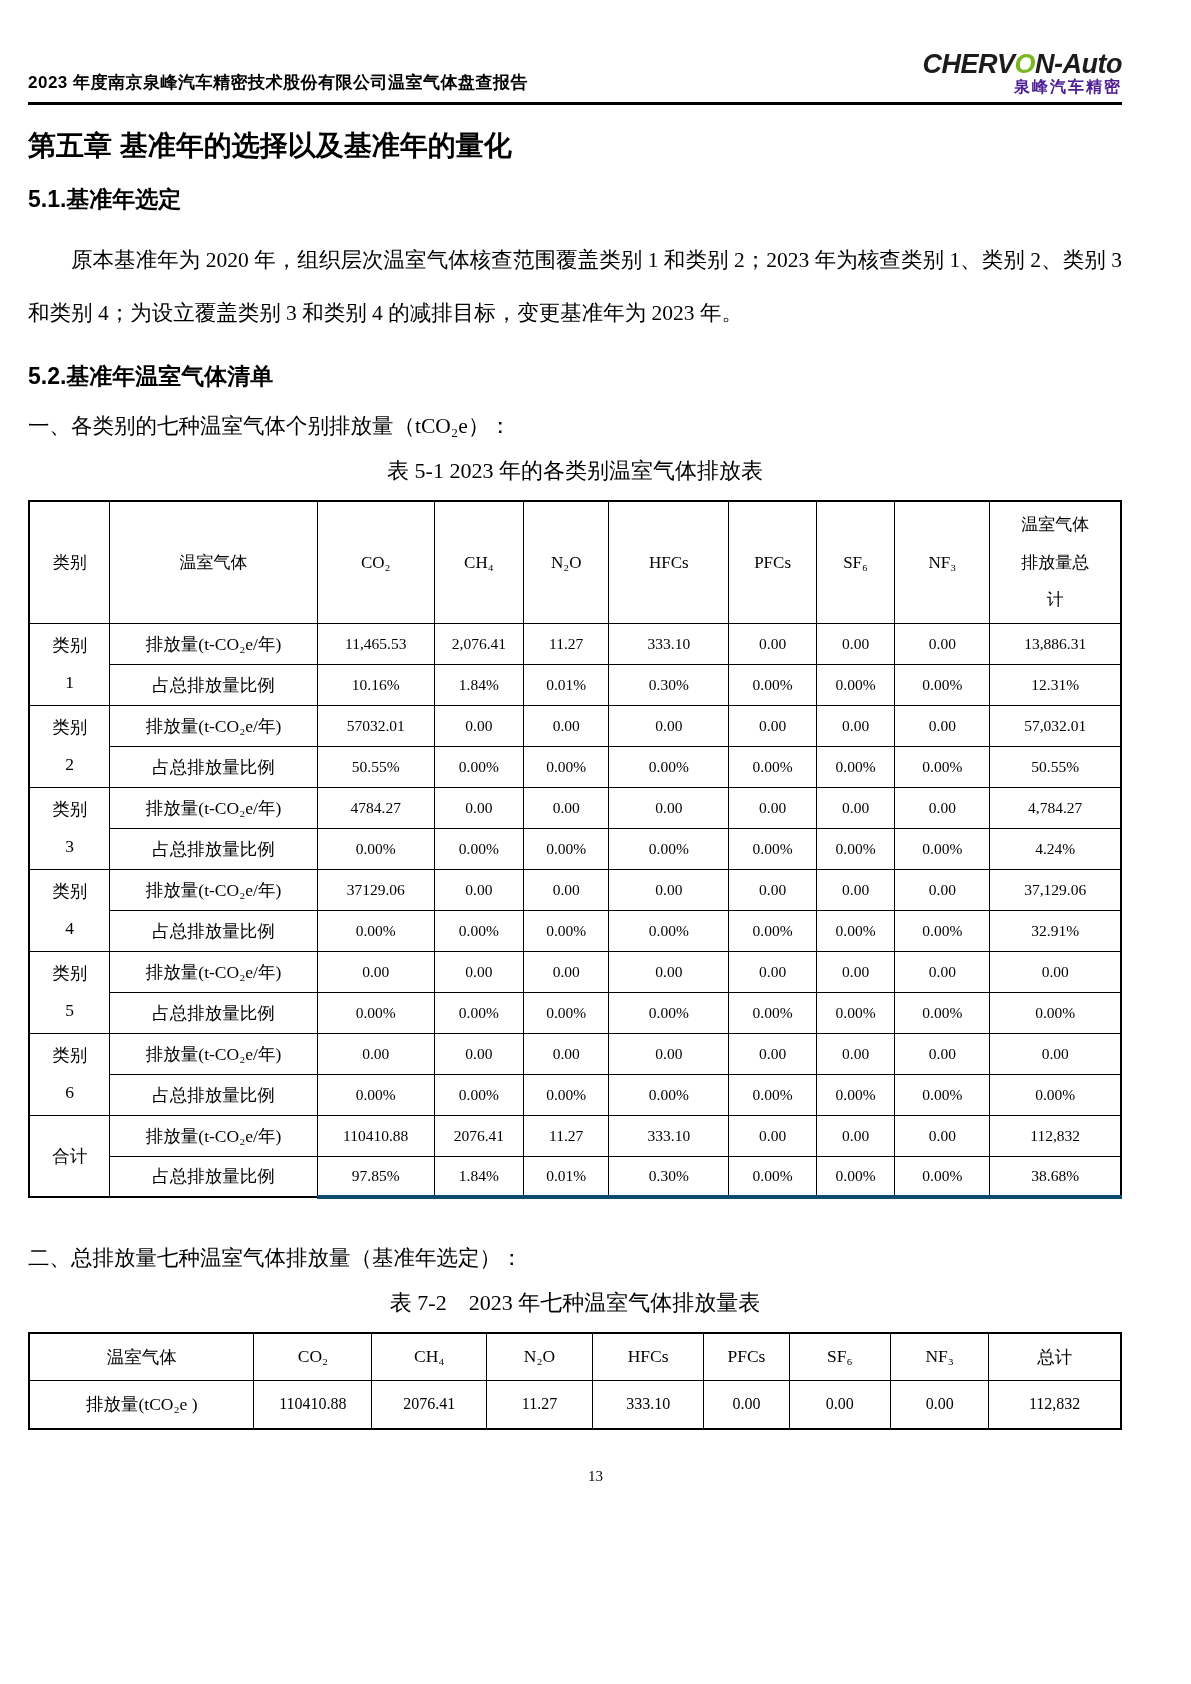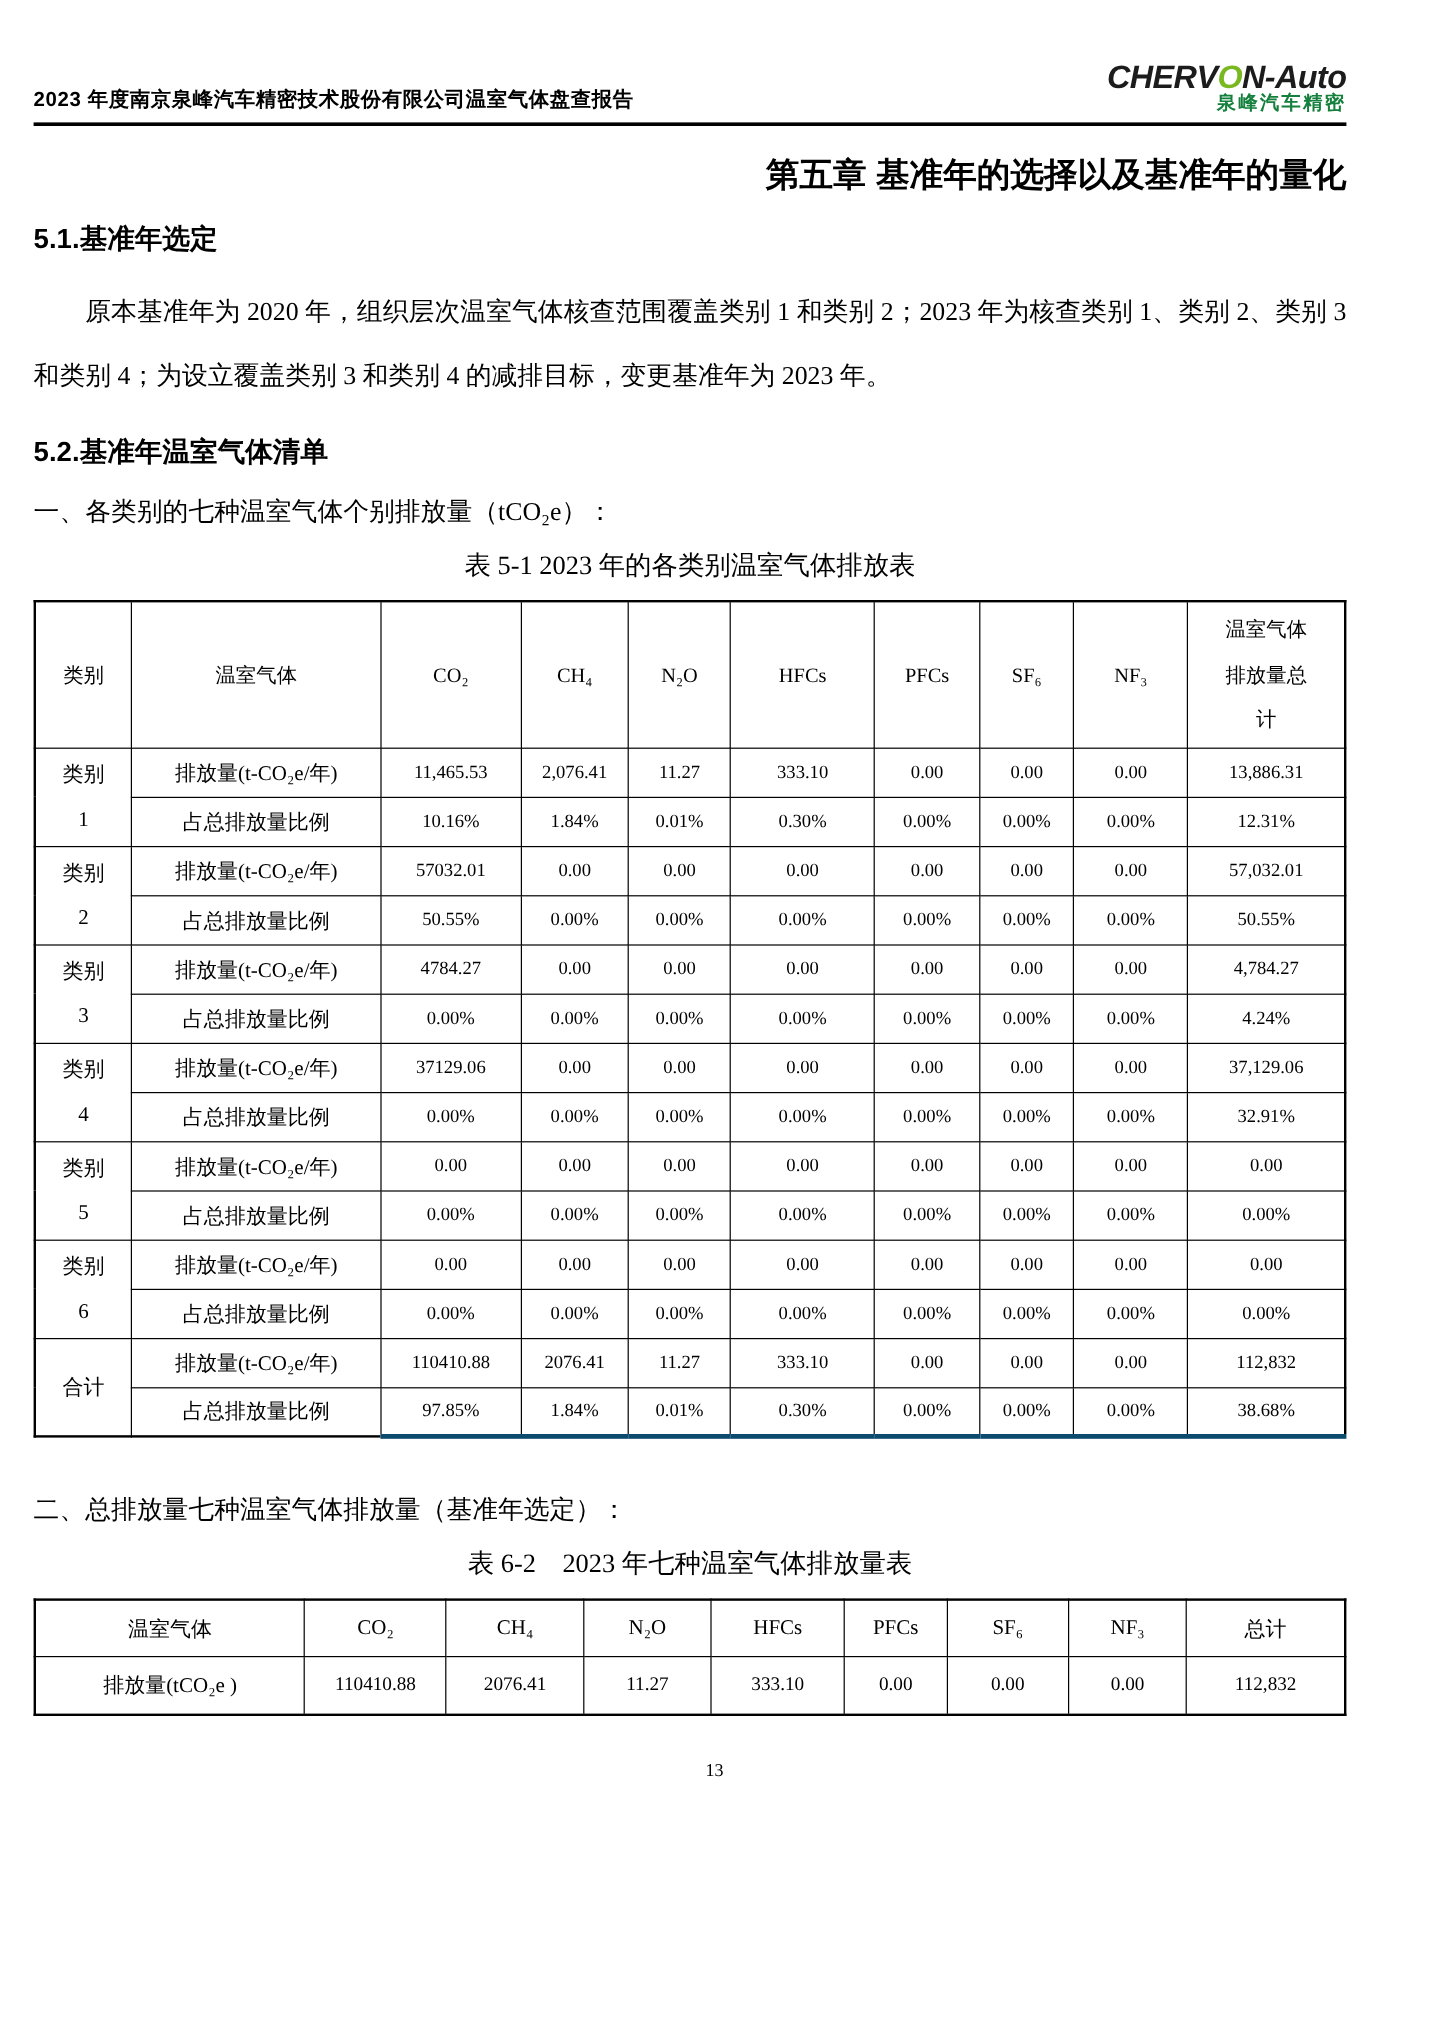--- a/index.html
+++ b/index.html
@@ -37,27 +37,27 @@
     font-size: 27px;
     letter-spacing: -0.5px;
     color: #1c1c1c;
   }
   .logo-o { font-weight: 800; }
   .logo-line2 {
     font-family: "Liberation Sans","DejaVu Sans",sans-serif;
     font-weight: bold;
     font-size: 16px;
     letter-spacing: 2px;
-    color: #15803d;
+    color: #4c1d95;
     margin-top: 1px;
   }
   
   .chapter-title {
     margin-top: 22px;
-    text-align: right;
+    text-align: left;
     font-family: "Liberation Sans","DejaVu Sans",sans-serif;
     font-weight: bold;
     font-size: 28px;
   }
   .section-heading {
     font-family: "Liberation Sans","DejaVu Sans",sans-serif;
     font-weight: bold;
     font-size: 23px;
   }
   .body-paragraph {
@@ -338,21 +338,21 @@
           <td class="val">0.00%</td>
           <td class="val">0.00%</td>
           <td class="val">0.00%</td>
           <td class="val">38.68%</td>
         </tr>
       </tbody>
   </table>
 
   <div class="list-line item-two">二、总排放量七种温室气体排放量（基准年选定）：</div>
 
-  <div class="table-caption">表 6-2　2023 年七种温室气体排放量表</div>
+  <div class="table-caption">表 7-2　2023 年七种温室气体排放量表</div>
 
   <table class="t2">
     <colgroup>
       <col style="width:20.6%">
         <col style="width:10.8%">
         <col style="width:10.5%">
       <col style="width:9.7%">
         <col style="width:10.2%">
         <col style="width:7.8%">
       <col style="width:9.3%">

